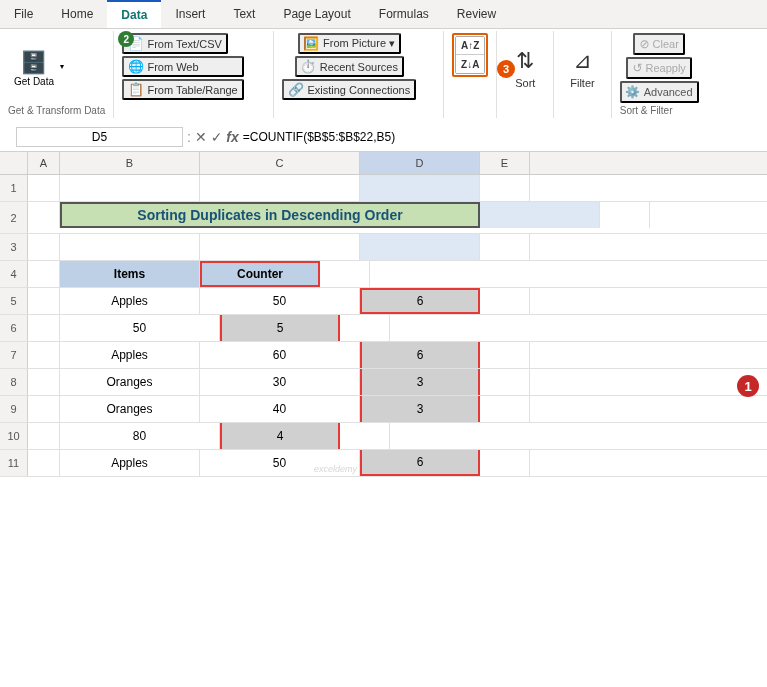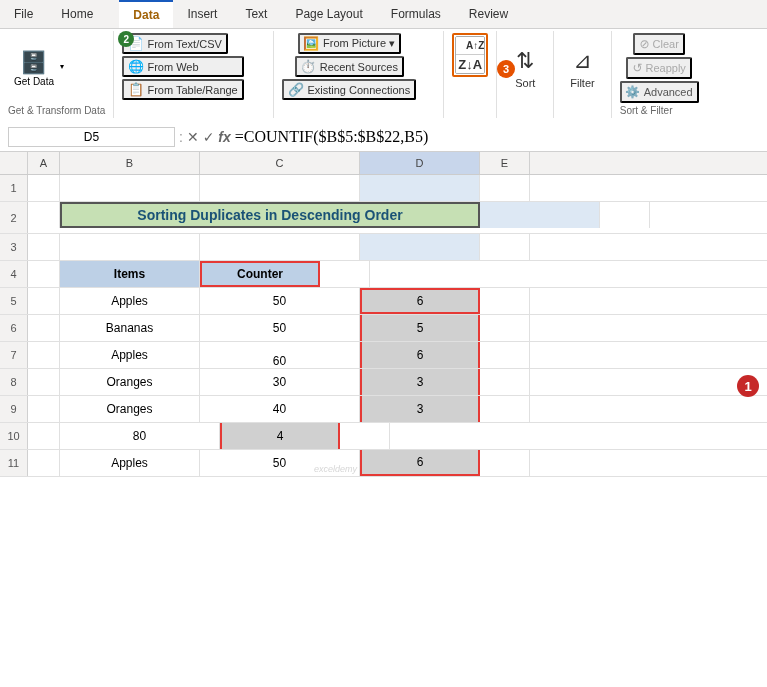--- a/index.html
+++ b/index.html
@@ -8,24 +8,23 @@
     .ribbon-tab {
       padding: 6px 14px;
       font-size: 12px;
       cursor: pointer;
       color: #333;
       border: none;
       background: transparent;
     }
     .ribbon-tab.active {
       background: #fff;
-      color: #a16207;
+      color: #0f766e;
       border-top: 2px solid #185abd;
       font-weight: 600;
-      margin-left: 12px;
     }
     .ribbon-content { display: flex; align-items: stretch; padding: 2px 4px 4px; gap: 0; }
     .ribbon-group { display: flex; flex-direction: column; align-items: center; padding: 2px 8px; border-right: 1px solid #e0e0e0; min-width: 80px; }
     .ribbon-group:last-child { border-right: none; }
     .ribbon-group-content { display: flex; flex-wrap: wrap; align-items: center; gap: 2px; flex: 1; }
     .ribbon-group-label { font-size: 10px; color: #666; margin-top: 2px; text-align: center; }
 
     
     .rb-btn {
       display: flex; align-items: center; gap: 3px;
@@ -48,25 +47,25 @@
     
     .sort-highlight { border: 2px solid #e05e00; border-radius: 2px; padding: 1px; }
 
     
     .badge { display: inline-flex; align-items: center; justify-content: center; width: 18px; height: 18px; border-radius: 50%; font-size: 11px; font-weight: bold; color: #fff; }
     .badge-green { background: #2e7d32; }
     .badge-orange { background: #e65100; }
     .badge-red { background: #c62828; }
 
     
-    .formula-bar { display: flex; align-items: center; border-bottom: 1px solid #d0d0d0; padding: 2px 8px; gap: 4px; background: #fff; height: 30px; }
+    .formula-bar { display: flex; align-items: center; border-bottom: 1px solid #d0d0d0; padding: 2px 16px; gap: 4px; background: #fff; height: 30px; }
     .cell-ref { min-width: 60px; border: 1px solid #ccc; padding: 2px 5px; font-size: 12px; text-align: center; }
     .formula-sep { color: #999; font-size: 14px; }
     .formula-icons { display: flex; gap: 4px; color: #666; font-size: 14px; }
-    .formula-text { flex: 1; font-size: 16px; font-family: Liberation Serif, serif; }
+    .formula-text { flex: 1; font-size: 12px; font-family: Liberation Sans, sans-serif; }
     .row-header-col { width: 28px; }
     .col-headers { display: flex; background: #f3f2f1; border-bottom: 1px solid #ccc; }
     .col-h { display: flex; align-items: center; justify-content: center; font-size: 11px; color: #444; border-right: 1px solid #d0d0d0; font-weight: 500; }
     .col-h.highlight { background: #c8d6eb; }
 
     .grid { display: flex; flex-direction: column; }
     .grid-row { display: flex; border-bottom: 1px solid #e0e0e0; }
     .row-num { display: flex; align-items: center; justify-content: center; min-width: 28px; font-size: 11px; color: #555; background: #f3f2f1; border-right: 1px solid #d0d0d0; }
     .cell { display: flex; align-items: center; justify-content: center; font-size: 12px; border-right: 1px solid #e0e0e0; padding: 0 4px; height: 26px; }
     .cell.col-a { min-width: 32px; max-width: 32px; }
@@ -159,25 +158,25 @@
           <span>Existing Connections</span>
         </button>
       </div>
       <div class="ribbon-group-label">&nbsp;</div>
     </div>
 
     <div class="ribbon-group" style="min-width:50px;">
       <div class="ribbon-group-content" style="flex-direction:column; align-items:center; gap:2px;">
         <div class="sort-highlight">
           <div style="display:flex; flex-direction:column; border: 1px solid #aaa; border-radius:2px; overflow:hidden; width:30px;">
-            <button class="sort-az-btn" style="border-bottom:1px solid #ccc;justify-content:flex-end;">
+            <button class="sort-az-btn" style="border-bottom:1px solid #ccc;">
               <span style="font-size:10px; font-weight:bold; color:#333;">A↑Z</span>
             </button>
             <button class="sort-az-btn">
-              <span style="font-size:13px; font-weight:bold; color:#333;">Z↓A</span>
+              <span style="font-size:10px; font-weight:bold; color:#333;">Z↓A</span>
             </button>
           </div>
         </div>
         <span style="font-size:10px; color:#555; margin-top:2px;"></span>
       </div>
       <div class="ribbon-group-label">&nbsp;</div>
     </div>
 
     <div class="ribbon-group" style="min-width:44px;">
       <div class="ribbon-group-content" style="align-items:center; justify-content:center;">
@@ -298,39 +297,36 @@
       </div>
       <div class="cell col-d cell-data-counter counter-selected" style="background:#d0d0d0; border-left:2px solid #e53935; border-right:2px solid #e53935;">
         <span>6</span>
       </div>
       <div class="cell col-e"></div>
     </div>
 
     <div class="grid-row">
       <div class="row-num">6</div>
       <div class="cell col-a"></div>
-      <div class="cell col-b">
-        <span>Bananas</span>
-      </div>
       <div class="cell col-c" style="justify-content:center;">
         <span>50</span>
       </div>
       <div class="cell col-d cell-data-counter" style="background:#d0d0d0; border-left:2px solid #e53935; border-right:2px solid #e53935;">
         <span>5</span>
       </div>
       <div class="cell col-e"></div>
     </div>
 
     <div class="grid-row">
       <div class="row-num">7</div>
       <div class="cell col-a"></div>
       <div class="cell col-b">
         <span>Apples</span>
       </div>
-      <div class="cell col-c" style="justify-content:center;align-items:flex-end;">
+      <div class="cell col-c" style="justify-content:center;">
         <span>60</span>
       </div>
       <div class="cell col-d cell-data-counter" style="background:#d0d0d0; border-left:2px solid #e53935; border-right:2px solid #e53935;">
         <span>6</span>
       </div>
       <div class="cell col-e"></div>
     </div>
 
     <div class="grid-row">
       <div class="row-num">8</div>

